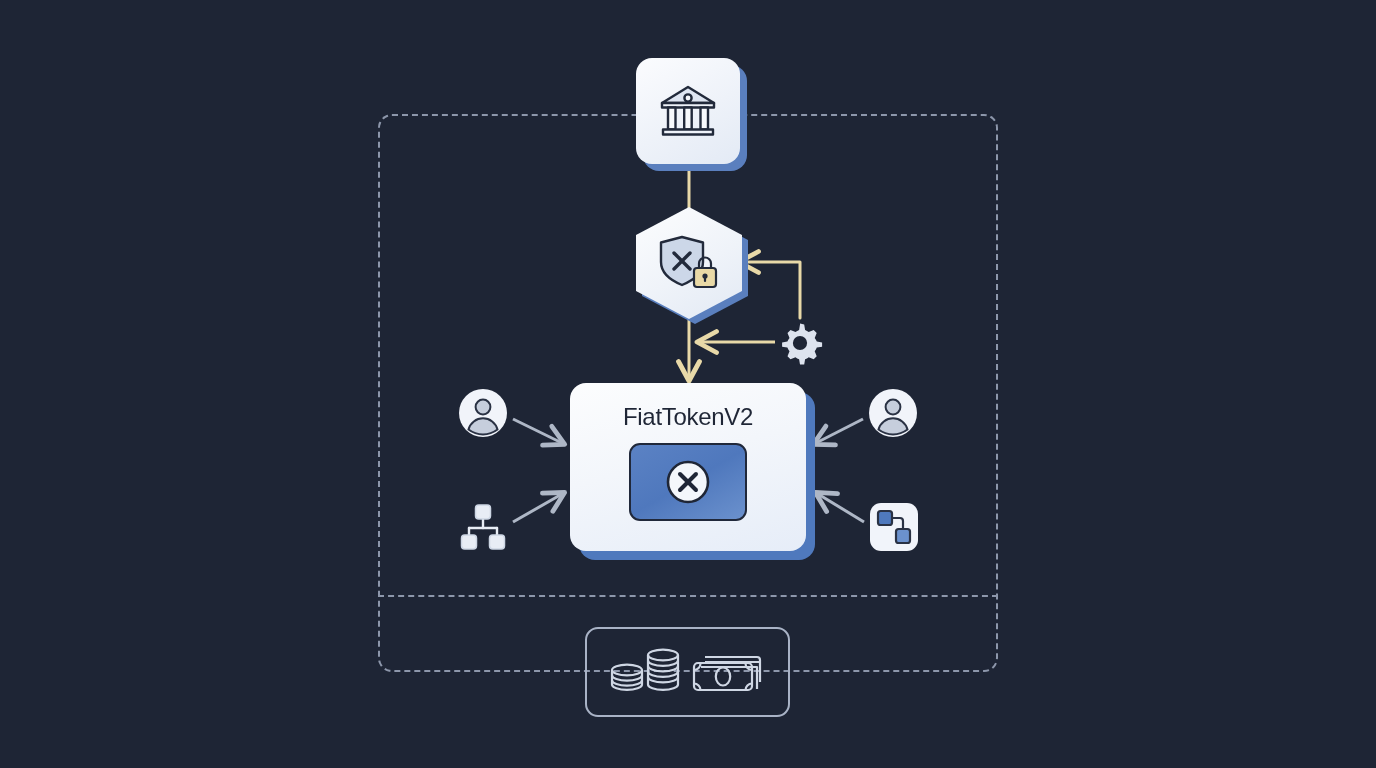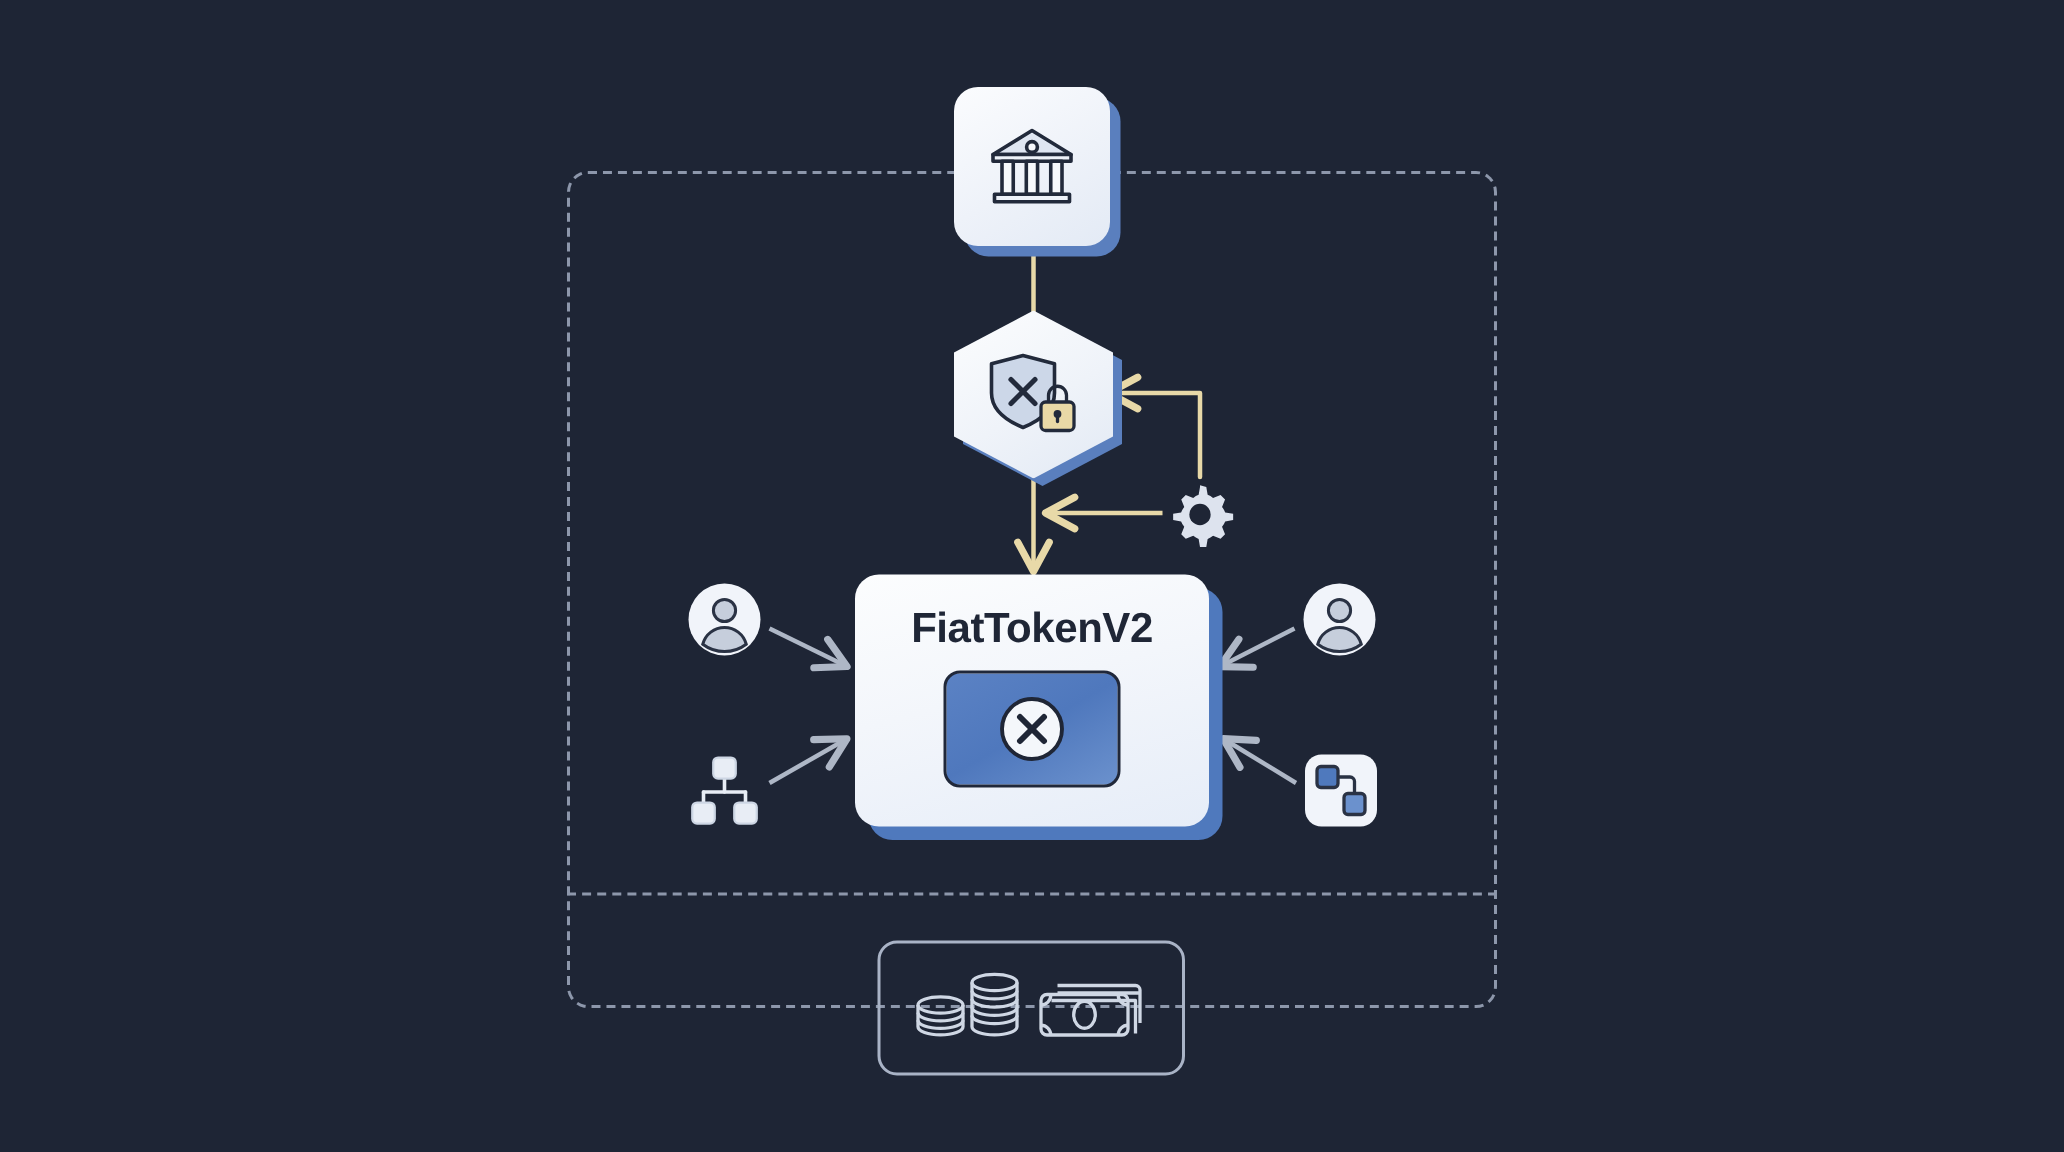--- a/index.html
+++ b/index.html
@@ -142,22 +142,22 @@
     width: 100%;
     height: 100%;
     background: linear-gradient(165deg, #fcfdfe 0%, #f3f6fb 45%, #e6edf8 100%);
     border-radius: 16px;
     display: flex;
     flex-direction: column;
     align-items: center;
   }
   .card-title {
     margin-top: 20px;
-    font-size: 28px;
-    font-weight: bold;
+    font-size: 24px;
+    font-weight: normal;
     color: #1f2636;
     letter-spacing: -0.3px;
     white-space: nowrap;
   }
   .card-panel {
     margin-top: 12px;
     width: 118px;
     height: 78px;
     border-radius: 11px;
     background: linear-gradient(150deg, #5b82c4 0%, #4f78bd 50%, #6b91cd 100%);

